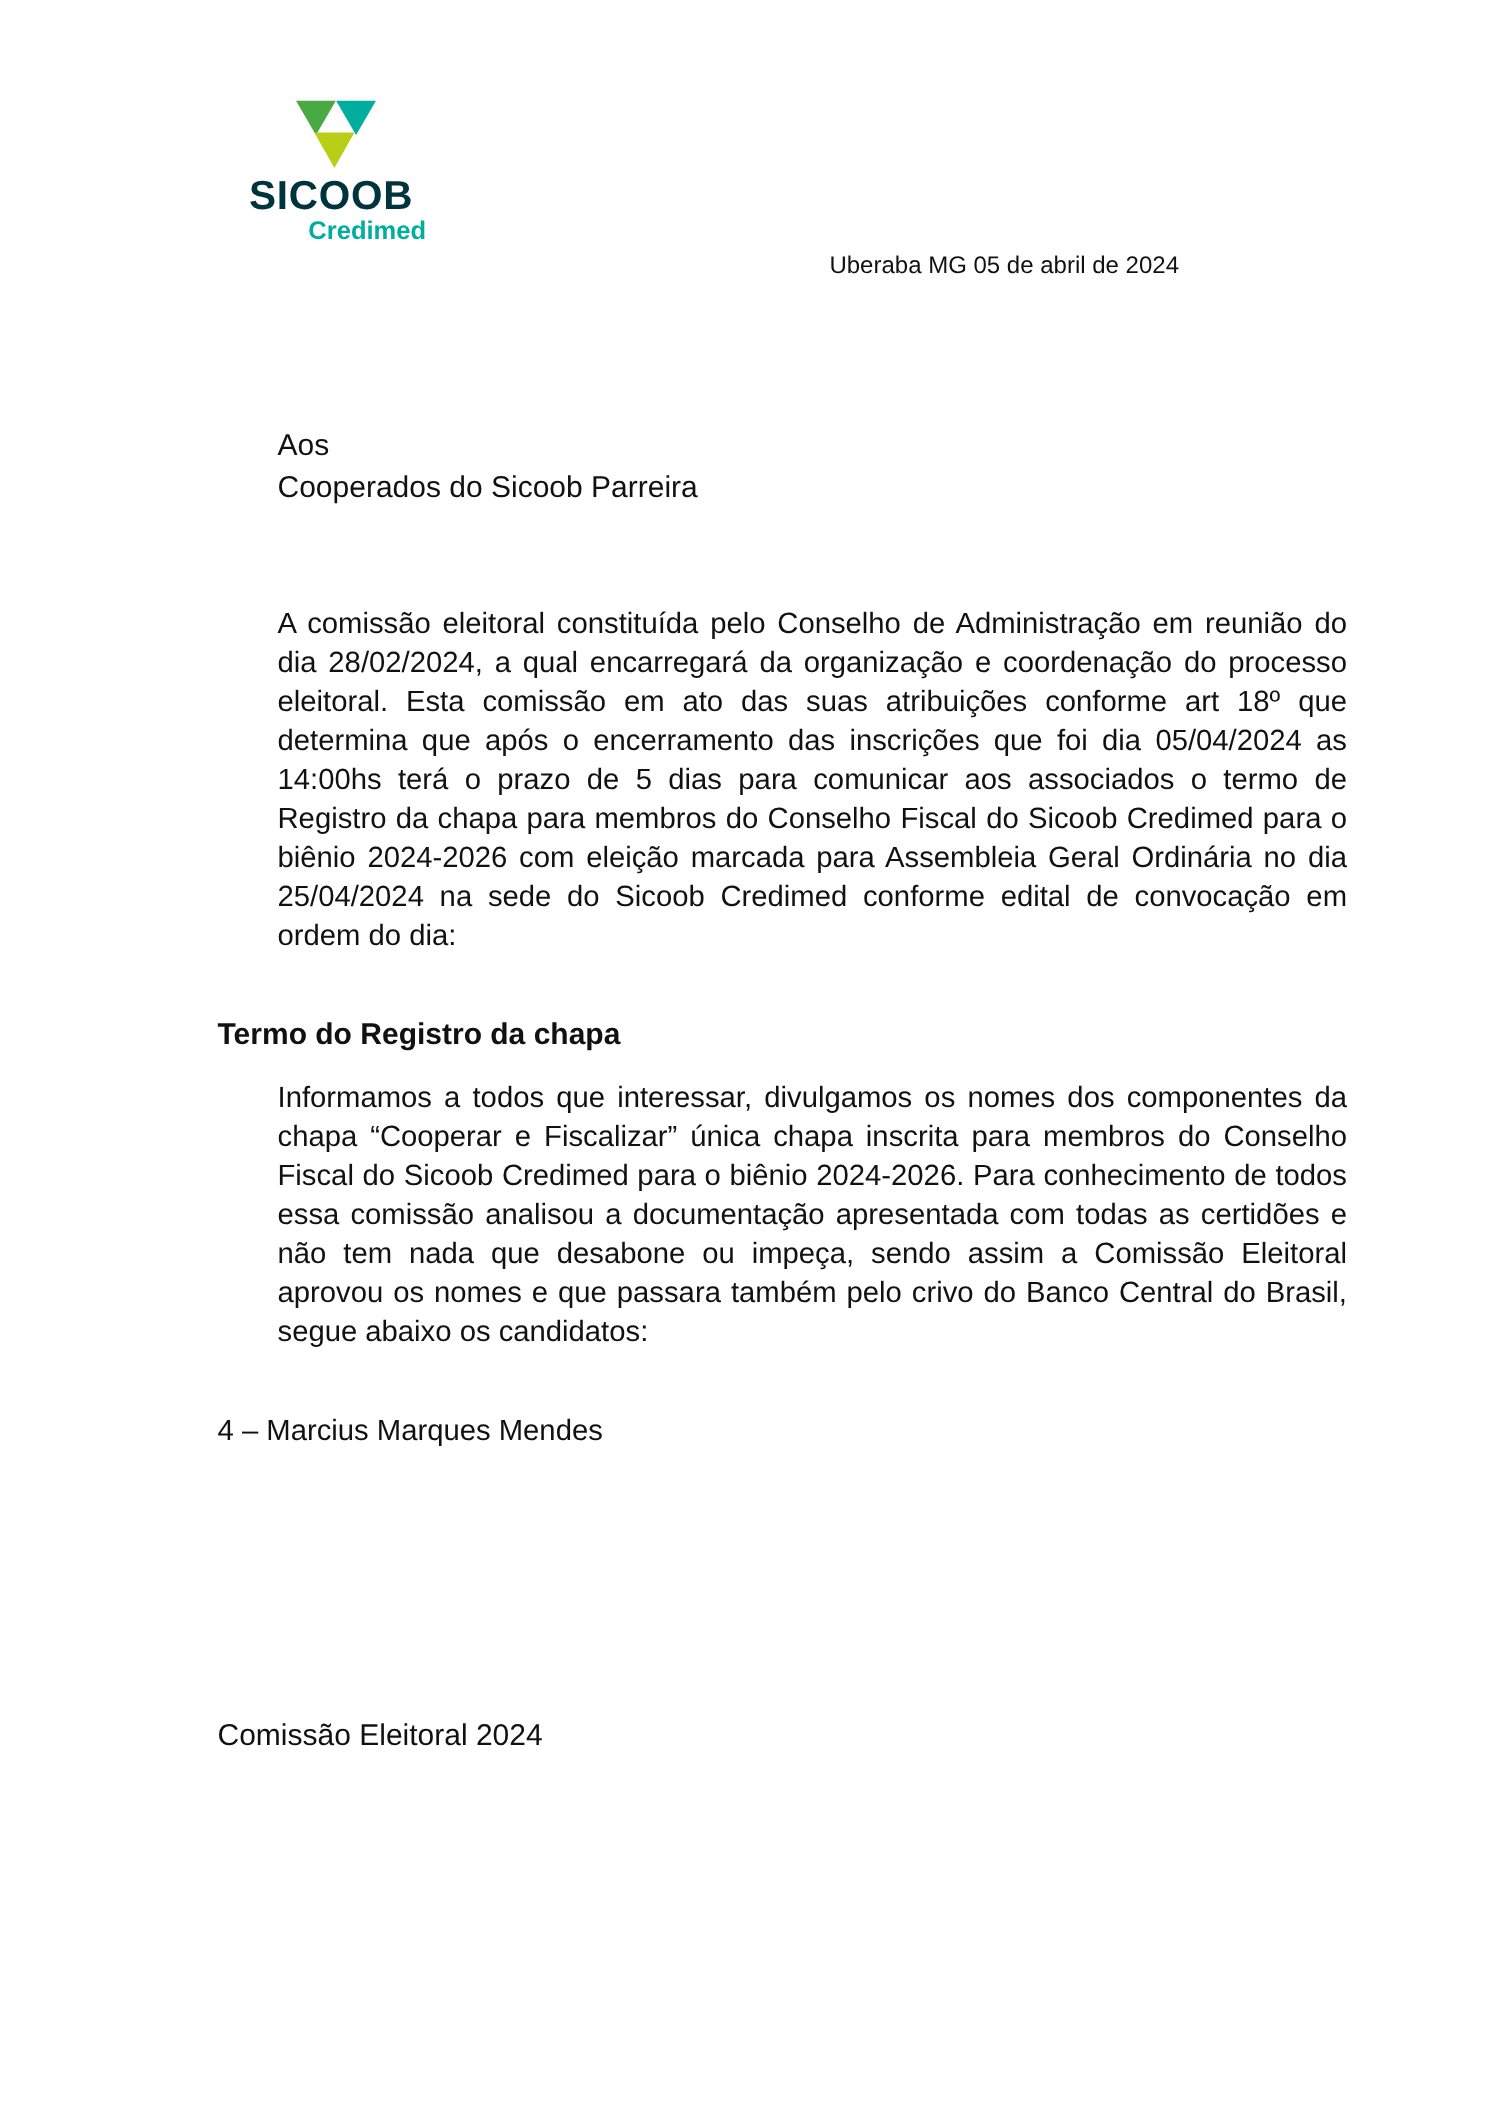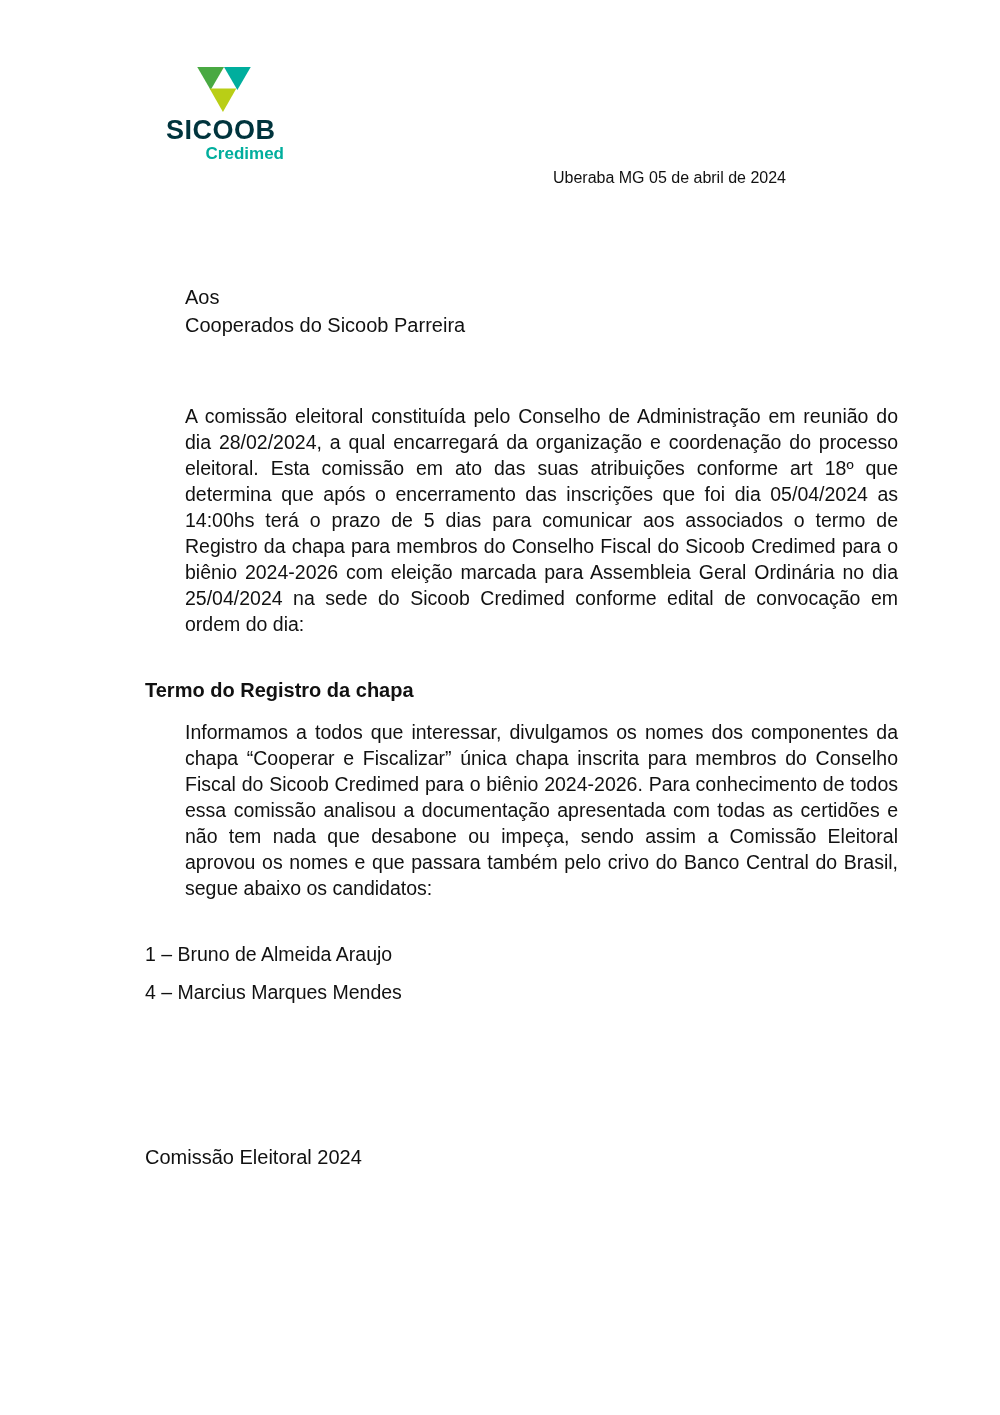--- a/index.html
+++ b/index.html
@@ -127,19 +127,18 @@
     <div>Cooperados do Sicoob Parreira</div>
   </div>
 
   <div class="para para-1">A comissão eleitoral constituída pelo Conselho de Administração em reunião do dia 28/02/2024, a qual encarregará da organização e coordenação do processo eleitoral. Esta comissão em ato das suas atribuições conforme art 18º que determina que após o encerramento das inscrições que foi dia 05/04/2024 as 14:00hs terá o prazo de 5 dias para comunicar aos associados o termo de Registro da chapa para membros do Conselho Fiscal do Sicoob Credimed para o biênio 2024-2026 com eleição marcada para Assembleia Geral Ordinária no dia 25/04/2024 na sede do Sicoob Credimed conforme edital de convocação em ordem do dia:</div>
 
   <div class="section-heading">Termo do Registro da chapa</div>
 
   <div class="para para-2">Informamos a todos que interessar, divulgamos os nomes dos componentes da chapa “Cooperar e Fiscalizar” única chapa inscrita para membros do Conselho Fiscal do Sicoob Credimed para o biênio 2024-2026. Para conhecimento de todos essa comissão analisou a documentação apresentada com todas as certidões e não tem nada que desabone ou impeça, sendo assim a Comissão Eleitoral aprovou os nomes e que passara também pelo crivo do Banco Central do Brasil, segue abaixo os candidatos:</div>
 
   <div class="candidates">
-    <div class="candidate-item">1 – Bruno de Almeida Araujo</div>
     <div class="candidate-item">4 – Marcius Marques Mendes</div>
   </div>
 
   <div class="signature">Comissão Eleitoral 2024</div>
 
 </div>
 
 </body></html>

